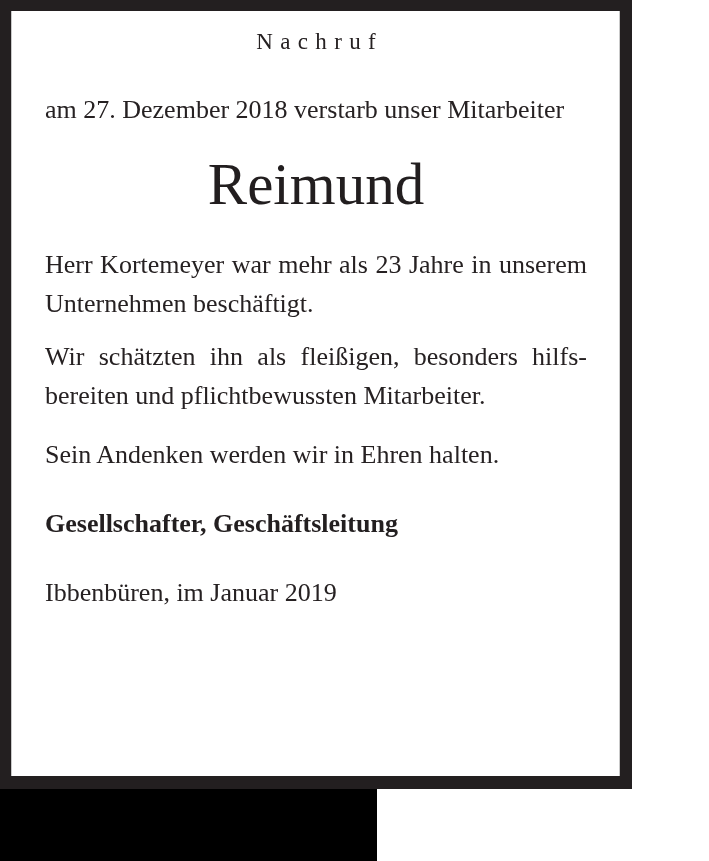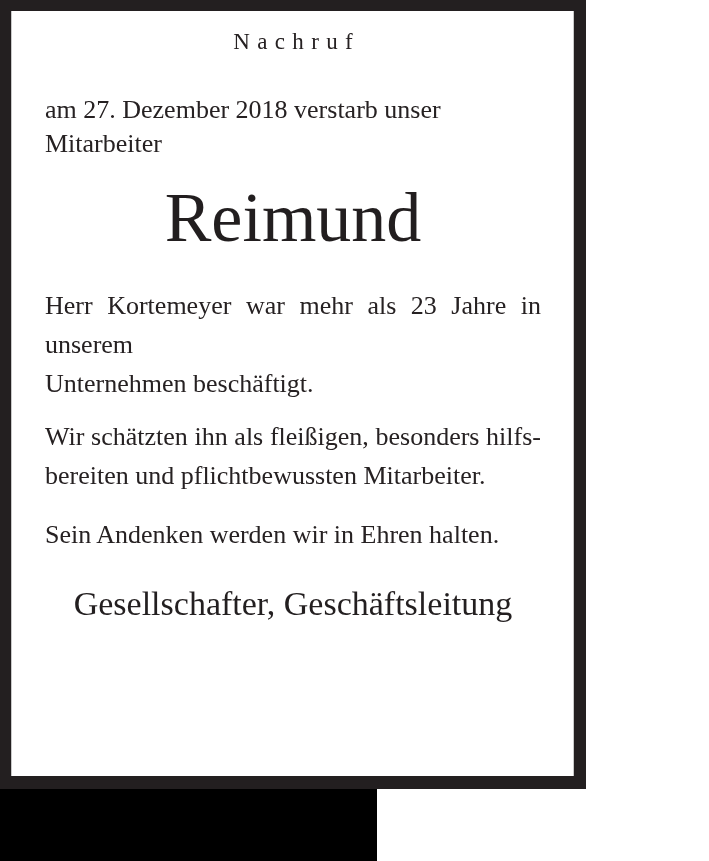--- a/index.html
+++ b/index.html
@@ -13,21 +13,21 @@
     height: 861px;
     background: #ffffff;
     font-family: "Liberation Serif", serif;
     color: #262122;
     overflow: hidden;
   }
   .frame {
     position: absolute;
     top: 0;
     left: 0;
-    width: 586px;
+    width: 632px;
     height: 789px;
     box-sizing: border-box;
     border: solid #231f20;
     border-width: 11px 12px 13px 11px;
     background: #ffffff;
   }
   .content {
     display: flow-root;
     height: 100%;
     box-sizing: border-box;
@@ -42,42 +42,41 @@
     letter-spacing: 0.32em;
     padding-left: 0.32em;
   }
   .intro {
     margin-top: 36px;
     font-size: 26px;
     line-height: 34px;
   }
   .name {
     margin-top: 24px;
-    font-size: 70px;
+    font-size: 59px;
     line-height: 66px;
     text-align: center;
     color: #221e1f;
   }
   .para {
     font-size: 26px;
     line-height: 39px;
   }
-  .para.p1 { margin-top: 35px; }
+  .para.p1 { margin-top: 28px; }
   .para.p2 { margin-top: 14px; }
   .para.p3 { margin-top: 20px; }
   .line.stretch {
     text-align: justify;
     text-align-last: justify;
   }
   .signature {
     margin-top: 30px;
-    font-size: 34px;
+    font-size: 26px;
     line-height: 40px;
-    font-weight: normal;
-    text-align: center;
+    font-weight: bold;
     color: #231f20;
   }
   .place {
     margin-top: 32px;
     font-size: 26px;
     line-height: 34px;
   }
   .redaction {
     position: absolute;
     left: 0;
@@ -112,19 +111,20 @@
         <div class="line stretch">Wir schätzten ihn als fleißigen, besonders hilfs-</div>
         <div class="line">bereiten und pflichtbewussten Mitarbeiter.</div>
       </div>
 
       <div class="para p3">Sein Andenken werden wir in Ehren halten.</div>
 
       <div class="signature">
         <div>Gesellschafter, Geschäftsleitung</div>
       </div>
 
+      <div class="place">Ibbenbüren, im Januar 2019</div>
 
     </div>
   </div>
 
   <div class="redaction"></div>
 
 </div>
 
 </body></html>

